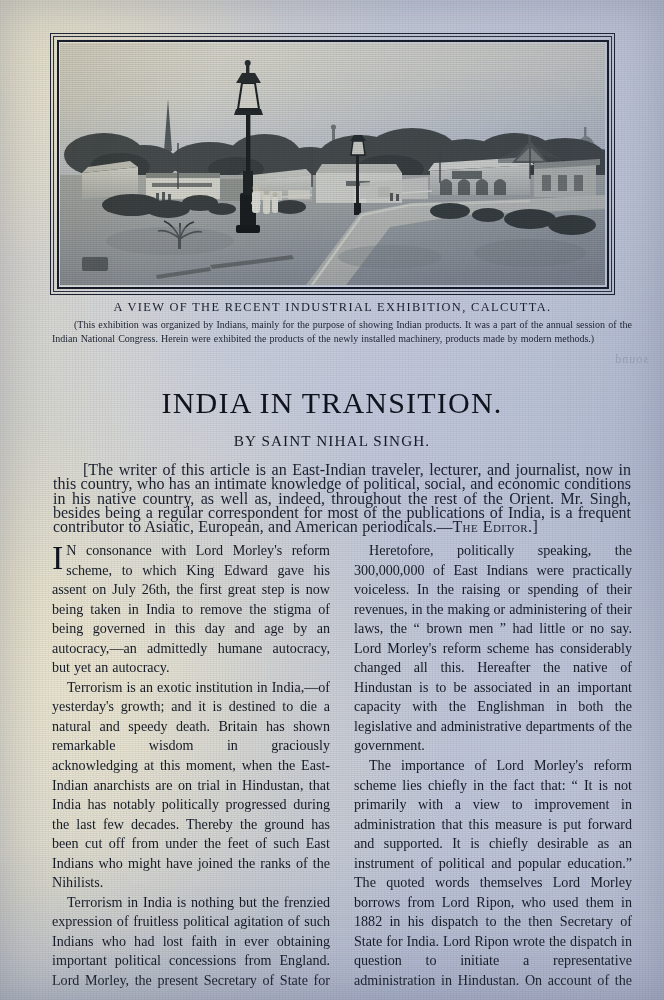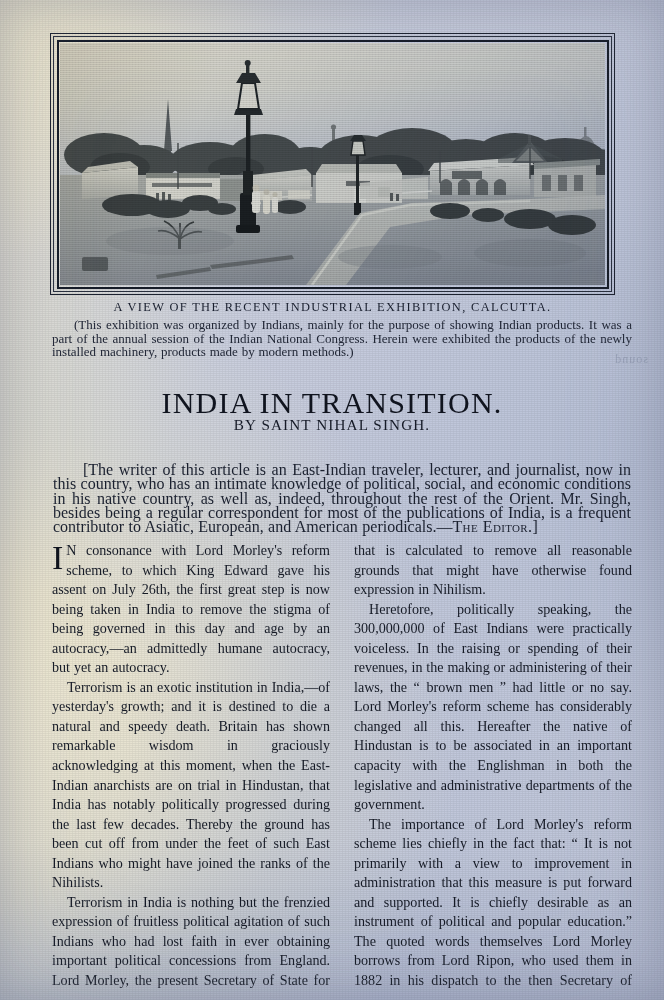--- a/index.html
+++ b/index.html
@@ -42,33 +42,33 @@
      background:linear-gradient(112deg, rgba(196,186,150,.30) 0%, rgba(186,188,178,.12) 26%, rgba(150,165,196,.20) 62%, rgba(140,156,190,.30) 100%);
      mix-blend-mode:multiply;}
   .photo-grain{position:absolute;inset:10px;pointer-events:none;opacity:.20;
      background-image:repeating-linear-gradient(0deg, rgba(0,0,0,.6) 0 1px, rgba(255,255,255,0) 1px 2px);
      mix-blend-mode:multiply;}
 
   
   .cap-title{position:absolute;left:50px;top:300px;width:565px;text-align:center;
      font-size:12.4px;letter-spacing:1.35px;color:#1a2030;white-space:nowrap;}
   .cap-note{position:absolute;left:52px;top:318px;width:580px;
-     font-size:13px;line-height:13.6px;text-align:justify;color:#222838;
+     font-size:10px;line-height:13.6px;text-align:justify;color:#222838;
      word-spacing:.6px;}
   .cap-note .ind{padding-left:22px;}
 
   
   .ghost{position:absolute;left:498px;top:352px;width:150px;
      font-size:12px;line-height:15px;color:#5d6882;opacity:.30;
      transform:scaleX(-1);letter-spacing:1px;pointer-events:none;}
 
   
   .title{position:absolute;left:0;top:386px;width:664px;text-align:center;
      font-size:30px;letter-spacing:1.2px;color:#10141f;}
-  .byline{position:absolute;left:0;top:416px;width:664px;text-align:center;
+  .byline{position:absolute;left:0;top:432px;width:664px;text-align:center;
      font-size:15.2px;letter-spacing:1.1px;color:#161b28;}
 
   
   .ednote{position:absolute;left:53px;top:463px;width:578px;
      font-size:16px;line-height:14.3px;text-align:justify;color:#1b2130;
      word-spacing:.45px;}
   .ednote .ind{padding-left:30px;}
   .sc{font-variant:small-caps;letter-spacing:.35px;}
 
   
@@ -319,21 +319,20 @@
       <span class="ind">[The writer of this article is an East-Indian traveler, lecturer, and journalist, now in this country, who has an intimate knowledge of political, social, and economic conditions in his native country, as well as, indeed, throughout the rest of the Orient.  Mr. Singh, besides being a regular correspondent for most of the publications of India, is a frequent contributor to Asiatic, European, and American periodicals.—</span><span class="sc">The Editor.</span><span>]</span>
     </div>
 
     <div class="cols">
       <div class="col left">
         <p class="first"><span class="dropcap">I</span><span>N consonance with Lord Morley's reform scheme, to which King Edward gave his assent on July 26th, the first great step is now being taken in India to remove the stigma of being governed in this day and age by an autocracy,—an admittedly humane autocracy, but yet an autocracy.</span></p>
         <p><span>Terrorism is an exotic institution in India,—of yesterday's growth; and it is destined to die a natural and speedy death.  Britain has shown remarkable wisdom in graciously acknowledging at this moment, when the East-Indian anarchists are on trial in Hindustan, that India has notably politically progressed during the last few decades.  Thereby the ground has been cut off from under the feet of such East Indians who might have joined the ranks of the Nihilists.</span></p>
         <p><span>Terrorism in India is nothing but the frenzied expression of fruitless political agitation of such Indians who had lost faith in ever obtaining important political concessions from England.  Lord Morley, the present Secretary of State for India, in co-operation with Lord Minto, the present Viceroy of India, has proved instrumental in amending the constitution of Hindustan in a manner</span></p>
       </div>
       <div class="col right">
-        <p class="cont"><span>that is calculated to remove all reasonable grounds that might have otherwise found expression in Nihilism.</span></p>
         <p><span>Heretofore, politically speaking, the 300,000,000 of East Indians were practically voiceless.  In the raising or spending of their revenues, in the making or administering of their laws, the “ brown men ” had little or no say.  Lord Morley's reform scheme has considerably changed all this.  Hereafter the native of Hindustan is to be associated in an important capacity with the Englishman in both the legislative and administrative departments of the government.</span></p>
         <p><span>The importance of Lord Morley's reform scheme lies chiefly in the fact that: “ It is not primarily with a view to improvement in administration that this measure is put forward and supported.  It is chiefly desirable as an instrument of political and popular education.”  The quoted words themselves Lord Morley borrows from Lord Ripon, who used them in 1882 in his dispatch to the then Secretary of State for India.  Lord Ripon wrote the dispatch in question to initiate a representative administration in Hindustan.  On account of the English prejudice in this</span></p>
       </div>
     </div>
 
   </div>
 
   <div class="grain"></div>
   <div class="edge-dark"></div>
 </div>

